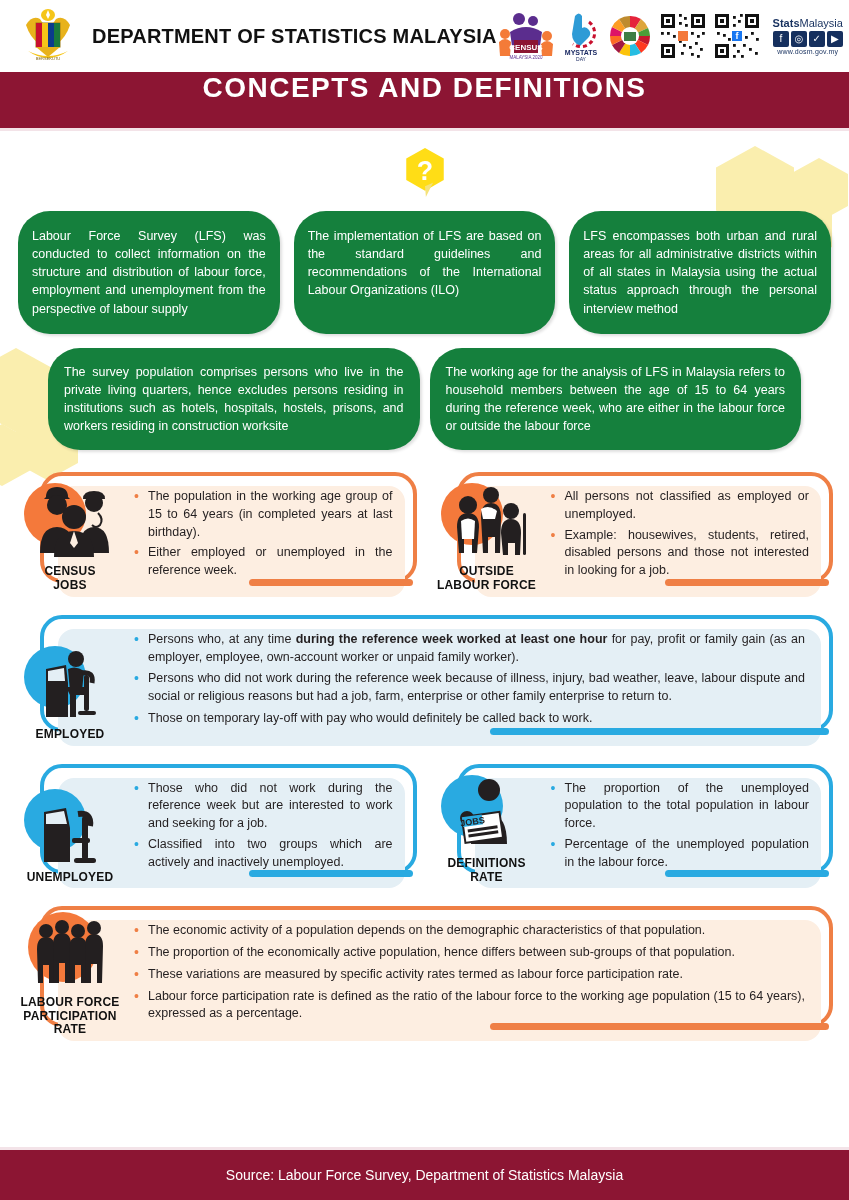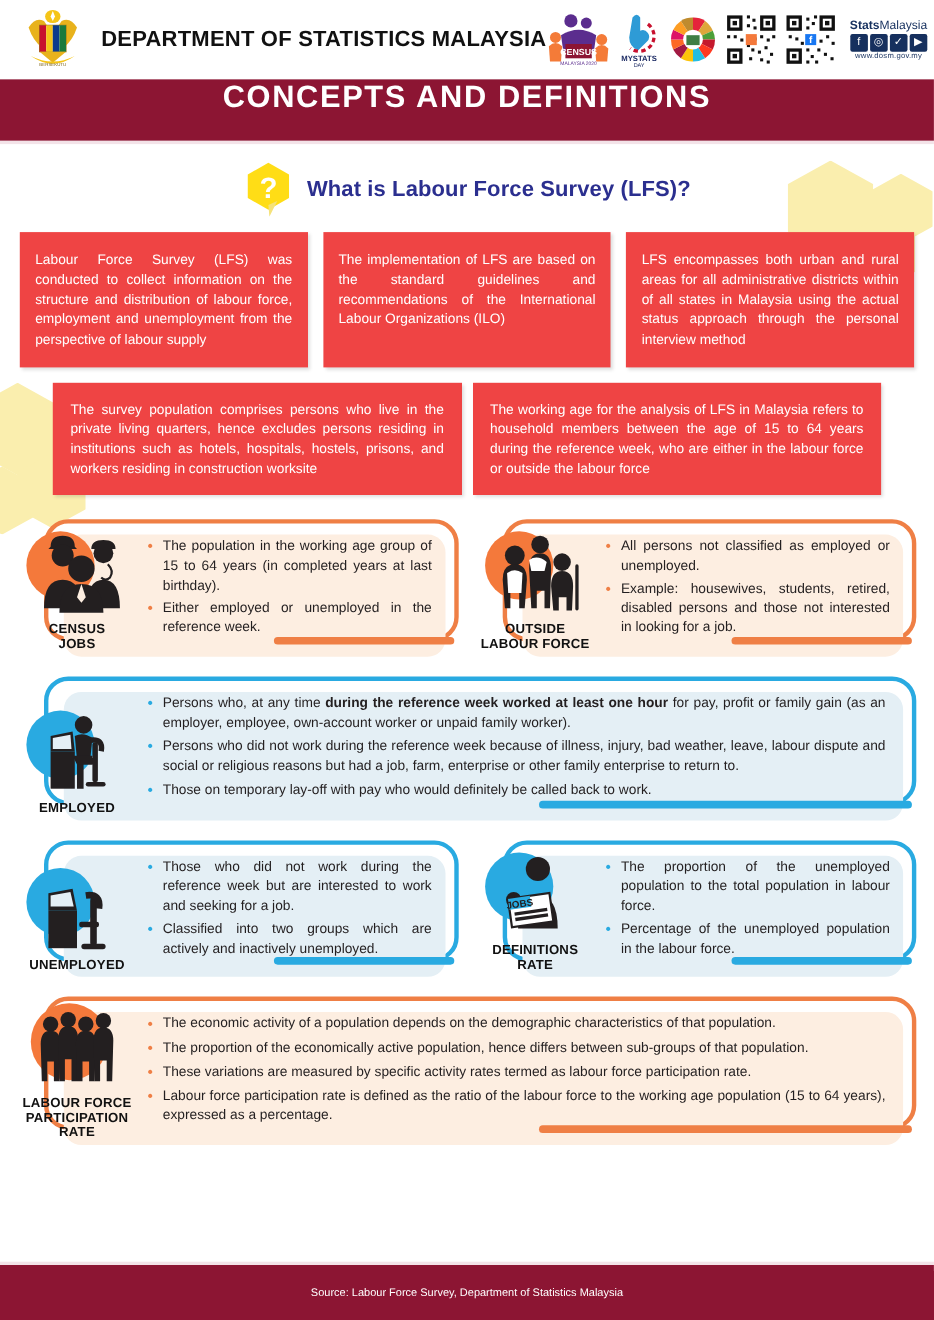--- a/index.html
+++ b/index.html
@@ -57,24 +57,25 @@
   .hex-q { width: 46px; height: 50px; position: relative; }
   .q-heading h2 { color: #2b2f8f; font-size: 20px; font-weight: bold; letter-spacing: .1px; }
 
   
   .deco { position: absolute; z-index: 0; pointer-events:none; }
   .hexshape { background:#faeeae; clip-path: polygon(50% 0%,100% 25%,100% 75%,50% 100%,0% 75%,0% 25%); }
 
   
   .blue-row { display: flex; gap: 14px; padding: 0 18px; margin-top: 14px; position: relative; z-index: 4; }
   .blue-box {
-    background: #ef4444; color: #ffffff;
+    background: #15803d; color: #ffffff;
     padding: 16px 14px; font-size: 12.5px; line-height: 1.45;
     text-align: justify; flex: 1;
     box-shadow: 2px 2px 3px rgba(0,0,0,.13);
+    border-radius: 32px;
   }
   .blue-row-2 { display:flex; gap: 10px; padding: 0 48px; margin-top: 14px; position: relative; z-index: 4; }
   .blue-row-2 .blue-box { padding: 15px 16px; }
 
   
   .cards { padding: 0 14px; margin-top: 22px; }
   .card-row { display: flex; gap: 12px; margin-bottom: 18px; }
   .card {
     position: relative; flex: 1;
     display: flex; align-items: stretch;
@@ -134,21 +135,21 @@
   ul.bl li b { font-weight: bold; }
   .wide .bullets { padding-right: 30px; }
   .wide ul.bl li { margin-bottom: 4px; }
 
   
   .footer {
     position: absolute; left: 0; right: 0; bottom: 0;
     height: 50px; background: #8c1533;
     display: flex; align-items: center; justify-content: center;
   }
-  .footer span { color: #fff; font-size: 10px; }
+  .footer span { color: #fff; font-size: 14px; }
   .footer-rule { position:absolute; left:0; right:0; bottom:50px; height:3px; background:#f3e3e8; }
 </style>
 </head>
 <body>
 
 <div class="page">
 
   <div class="header">
     <svg class="crest" viewBox="0 0 60 58">
       <ellipse cx="30" cy="8" rx="7" ry="6" fill="#f5c518"></ellipse>
@@ -320,21 +321,20 @@
   <div class="deco hexshape" style="left:-22px; top:348px; width:76px; height:84px;"></div>
   <div class="deco hexshape" style="left:16px; top:412px; width:62px; height:68px;"></div>
   <div class="deco hexshape" style="left:-26px; top:424px; width:56px; height:62px;"></div>
 
   <div class="q-heading">
     <svg class="hex-q" viewBox="0 0 46 56">
       <path d="M23 1 L44 13 L44 37 L23 49 L2 37 L2 13 Z" fill="#ffdd16"></path>
       <path d="M23 44 L32 40 L24 56 Z" fill="#f5e27a"></path>
       <text x="23" y="37" font-size="30" font-weight="bold" fill="#ffffff" text-anchor="middle" font-family="Liberation Sans, sans-serif">?</text>
     </svg>
-    <h2>What is Labour Force Survey (LFS)?</h2>
   </div>
 
   <div class="blue-row">
     <div class="blue-box">Labour Force Survey (LFS) was conducted to collect information on the structure and distribution of labour force, employment and unemployment from the perspective of labour supply</div>
     <div class="blue-box">The implementation of LFS are based on the standard guidelines and recommendations of the International Labour Organizations (ILO)</div>
     <div class="blue-box">LFS encompasses both urban and rural areas for all administrative districts within of all states in Malaysia using the actual status approach through the personal interview method</div>
   </div>
 
   <div class="blue-row-2">
     <div class="blue-box">The survey population comprises persons who live in the private living quarters, hence excludes persons residing in institutions such as hotels, hospitals, hostels, prisons, and workers residing in construction worksite</div>

